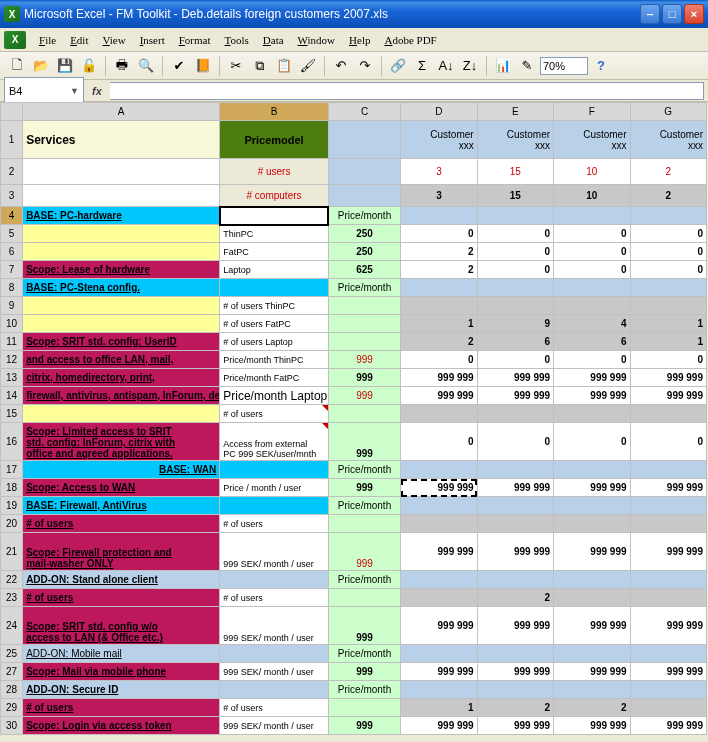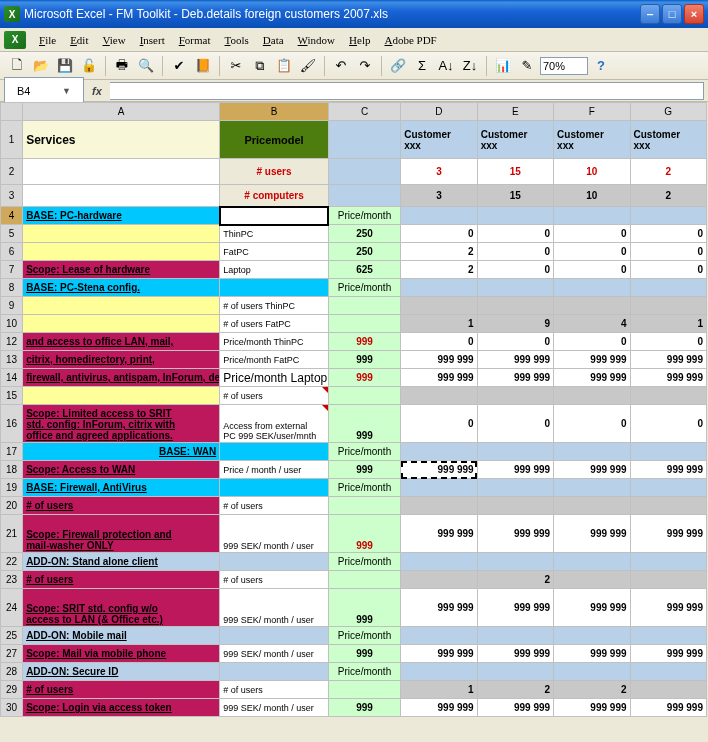--- a/index.html
+++ b/index.html
@@ -20,45 +20,45 @@
   .menubar .menuitem u { text-decoration: underline; }
   
   
   .toolbar { height: 28px; background: linear-gradient(#f6f4ec, #ece9d8); display: flex; align-items: center; padding: 2px 6px; border-bottom: 1px solid #c0bca8; gap:2px; }
   .tbtn { width: 22px; height: 22px; display:flex; align-items:center; justify-content:center; border:1px solid transparent; border-radius:3px; font-size:13px; }
   .tsep { width:1px; height:20px; background:#c0bca8; margin:0 3px; }
   .zoom { border:1px solid #8a9db5; background:#fff; font-size:11px; padding:1px 2px; width:48px; height:18px; }
   
   
   .fbar { height: 22px; background:#ece9d8; display:flex; align-items:center; padding:2px 4px; border-bottom:1px solid #c0bca8; gap:4px; }
-  .namebox { border:1px solid #8a9db5; background:#fff; width:80px; height:28px; padding:1px 12px; display:flex; align-items:center; justify-content:space-between; }
+  .namebox { border:1px solid #8a9db5; background:#fff; width:80px; height:28px; padding:1px 4px; display:flex; align-items:center; justify-content:space-between; }
   .namebox .dd { font-size:9px; color:#555; }
   .fx { font-style:italic; font-weight:bold; color:#444; padding:0 4px; }
   .finput { flex:1; border:1px solid #8a9db5; border-left:none; background:#fff; height:18px; }
   
   
   .gridwrap { position:relative; overflow:hidden; height: calc(742px - 28px - 24px - 28px - 22px); }
   table.grid { border-collapse: collapse; table-layout: fixed; width: 707px; }
   .grid th, .grid td { border: 1px solid #c0c0c0; font-size: 10px; padding: 1px 3px; overflow:hidden; white-space:nowrap; }
   .grid th { background: #d8d8d8; text-align:center; font-weight:normal; color:#000; height:18px; }
   .grid th.rowh { background:#d8d8d8; width:22px; text-align:center; }
   .grid th.sel { background:#cfa85a; }
   .grid th.corner { background:#d8d8d8; }
   
   .colA { width: 196px; }
   .colB { width: 108px; }
   .colC { width: 72px; }
   .colD, .colE, .colF, .colG { width: 76px; }
   
   
   .hdr { background:#b8d0e8; font-weight:bold; }
-  .hdr-c { background:#b8d0e8; text-align:left; font-weight:bold; }
+  .hdr-c { background:#b8d0e8; text-align:right; font-weight:normal; }
   .svc { background:#f8f8d8; font-weight:bold; text-align:left; }
   .svc-c { background:#4d7c0f; text-align:center; font-weight:bold; }
-  .red { color:#cc0000; font-weight:bold; text-align:center;margin-top:23px; }
+  .red { color:#cc0000; font-weight:normal; text-align:center;margin-top:23px; }
   .num { text-align:right; font-weight:bold; }
   .cnum { text-align:center; font-weight:bold; }
   .cyan { background:#00c8ff; font-weight:bold; text-decoration:underline; }
   .yellow { background:#ffff99; }
   .yellow-b { background:#be185d; font-weight:bold; text-decoration:underline; }
   .green { background:#ccffcc; }
   .white { background:#ffffff; }
   .gray { background:#c8c8c8; }
   .pm { background:#ccffcc; text-align:center; font-size:9px; }
   .u { text-decoration:underline; }
@@ -262,20 +262,30 @@
           <th class="rowh">10</th>
           <td class="yellow" style=""></td>
           <td class="white" style="font-size:9px"># of users FatPC</td>
           <td class="green"></td>
           <td class="gray num">1</td>
           <td class="gray num">9</td>
           <td class="gray num">4</td>
           <td class="gray num">1</td>
         </tr>
         <tr>
+          <th class="rowh">11</th>
+          <td class="yellow-b" style="">Scope: SRIT std. config: UserID</td>
+          <td class="white" style="font-size:9px"># of users Laptop</td>
+          <td class="green"></td>
+          <td class="gray num">2</td>
+          <td class="gray num">6</td>
+          <td class="gray num">6</td>
+          <td class="gray num">1</td>
+        </tr>
+        <tr>
           <th class="rowh">12</th>
           <td class="yellow-b" style="">and access to office LAN, mail,</td>
           <td class="white" style="font-size:9px">Price/month ThinPC</td>
           <td class="green red">999</td>
           <td class="white num">0</td>
           <td class="white num">0</td>
           <td class="white num">0</td>
           <td class="white num">0</td>
         </tr>
         <tr>
@@ -399,21 +409,21 @@
 access to LAN (&amp; Office etc.)</td>
           <td class="white tall" style="white-space:pre-line;vertical-align:bottom;font-size:9px">999 SEK/ month / user</td>
           <td class="green cnum tall">999</td>
           <td class="white num">999 999</td>
           <td class="white num">999 999</td>
           <td class="white num">999 999</td>
           <td class="white num">999 999</td>
         </tr>
         <tr>
           <th class="rowh">25</th>
-          <td class="hdr u" style="font-weight:bold;">ADD-ON: Mobile mail</td>
+          <td class="hdr u" style="font-weight:normal;">ADD-ON: Mobile mail</td>
           <td class="hdr"></td>
           <td class="pm">Price/month</td>
           <td class="hdr"></td>
           <td class="hdr"></td>
           <td class="hdr"></td>
           <td class="hdr"></td>
         </tr>
         <tr>
           <th class="rowh">27</th>
           <td class="yellow-b" style="">Scope:  Mail via mobile phone</td>

